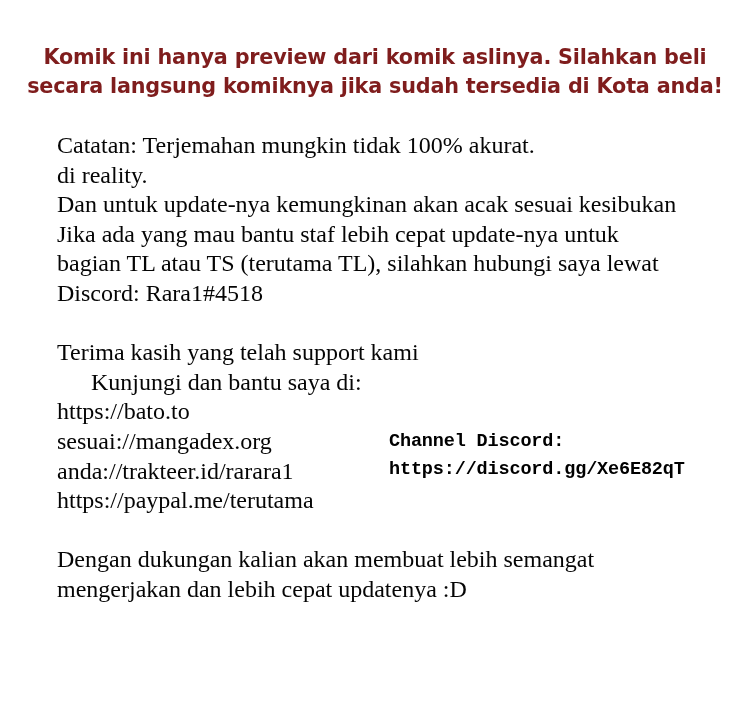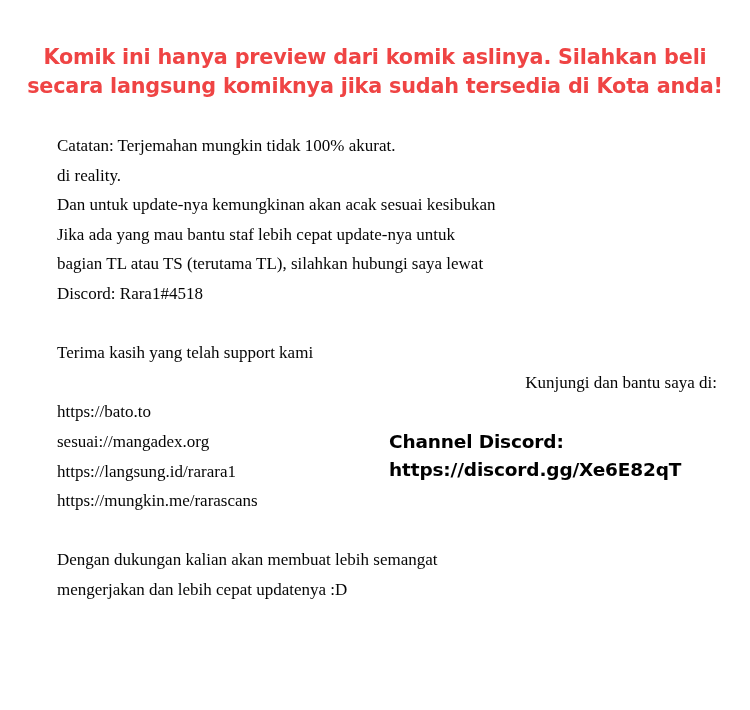--- a/index.html
+++ b/index.html
@@ -30,70 +30,70 @@
     position: absolute;
     left: 0;
     top: 42px;
     width: 750px;
     text-align: center;
     font-family: "DejaVu Sans", "Liberation Sans", sans-serif;
     font-weight: 700;
     font-size: 21.5px;
     line-height: 29px;
     letter-spacing: -0.2px;
-    color: #ef4444;
+    color: #7f1d1d;
   }
   .banner .bline {
     display: block;
     white-space: nowrap;
     transform: scaleX(0.965);
   }
 
   
   .body-text {
     position: absolute;
     left: 57px;
     top: 131px;
     width: 660px;
     font-family: "Liberation Serif", "DejaVu Serif", serif;
-    font-size: 17px;
+    font-size: 24px;
     line-height: 29.6px;
     color: #050505;
   }
   .para {
     margin: 0;
     padding: 0;
   }
   .para + .para {
     margin-top: 29.6px;
   }
   .ln {
     display: block;
     white-space: nowrap;
   }
   .ln.indent {
     padding-left: 34px;
-    text-align: right;
   }
 
   
   .discord-block {
     position: absolute;
     left: 389px;
     top: 428px;
     font-family: "DejaVu Sans", "Liberation Sans", sans-serif;
     font-weight: 600;
     font-size: 18.5px;
     line-height: 28px;
     letter-spacing: -0.15px;
     color: #000;
   }
   .discord-block .dline {
     display: block;
     white-space: nowrap;
+    font-family: Liberation Mono, monospace;
   }
 </style>
 </head>
 <body>
 
 <div class="page">
 
   <div class="banner">
     <span class="bline">Komik ini hanya preview dari komik aslinya. Silahkan beli</span>
     <span class="bline">secara langsung komiknya jika sudah tersedia di Kota anda!</span>
@@ -108,22 +108,22 @@
       <span class="ln">Jika ada yang mau bantu staf lebih cepat update-nya untuk</span>
       <span class="ln">bagian TL atau TS (terutama TL), silahkan hubungi saya lewat</span>
       <span class="ln">Discord: Rara1#4518</span>
     </p>
 
     <p class="para">
       <span class="ln">Terima kasih yang telah support kami</span>
       <span class="ln indent">Kunjungi dan bantu saya di:</span>
       <span class="ln">https://bato.to</span>
       <span class="ln">sesuai://mangadex.org</span>
-      <span class="ln">https://langsung.id/rarara1</span>
-      <span class="ln">https://mungkin.me/rarascans</span>
+      <span class="ln">anda://trakteer.id/rarara1</span>
+      <span class="ln">https://paypal.me/terutama</span>
     </p>
 
     <p class="para">
       <span class="ln">Dengan dukungan kalian akan membuat lebih semangat</span>
       <span class="ln">mengerjakan dan lebih cepat updatenya :D</span>
     </p>
 
   </div>
 
   <div class="discord-block">

